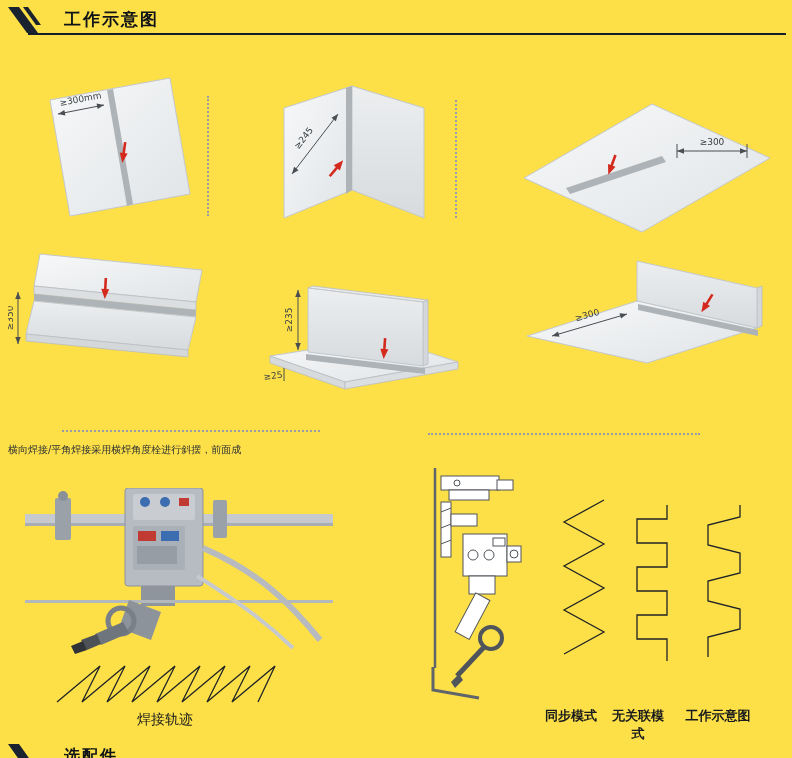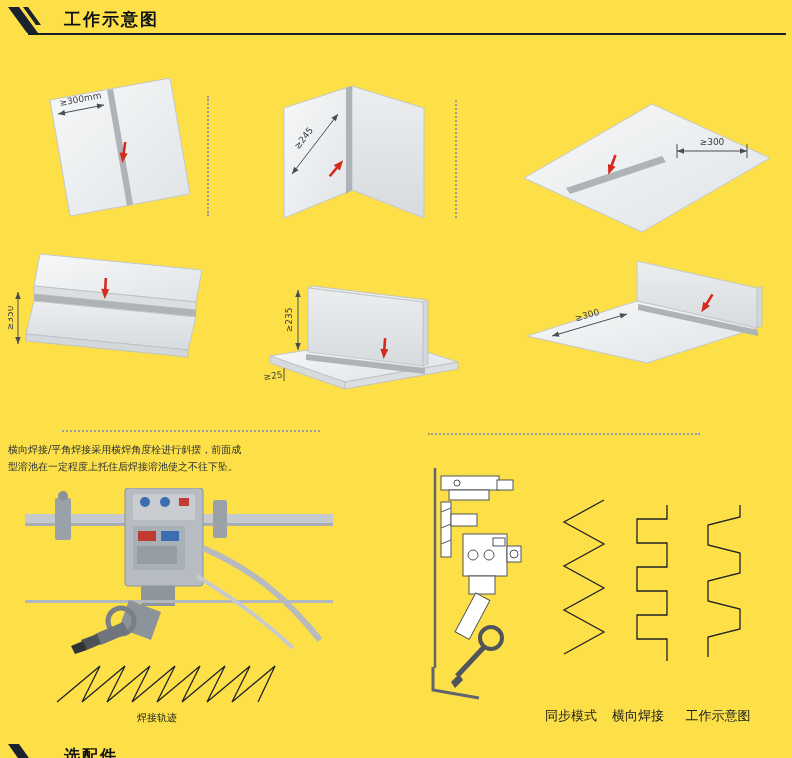--- a/index.html
+++ b/index.html
@@ -5,22 +5,22 @@
   *{margin:0;padding:0;box-sizing:border-box}
   html,body{background:#fff}
   body{font-family:"DejaVu Sans","Liberation Sans",sans-serif;color:#1c1f23}
   #page{position:relative;width:792px;height:758px;background:#fde047;overflow:hidden}
   .abs{position:absolute}
   .page-title{font-size:17px;font-weight:bold;color:#0f1318;letter-spacing:2px}
   .rule{height:2px;background:#161d2b}
   .dotv{width:0;border-left:2px dotted #979da3}
   .doth{height:0;border-top:2px dotted #979da3}
   .cap{font-size:10px;line-height:17px;color:#2b2f33}
-  .mode{font-size:13px;font-weight:400;color:#17191c;text-align:center;display:block}
-  .traj{font-size:10px;color:#17191c}
+  .mode{font-size:13px;font-weight:700;color:#17191c;text-align:center;display:block}
+  .traj{font-size:14px;color:#17191c}
   .footer-title{font-size:16px;font-weight:bold;color:#0f1318;letter-spacing:2px}
   svg{display:block}
   svg text{font-family:"DejaVu Sans","Liberation Sans",sans-serif;font-size:9px;fill:#3c4046}
   .plate{stroke:#c3c8cc;stroke-width:1}
   .edge{stroke:#b9bec2;stroke-width:.8}
   .seam{fill:#aeb3b8;stroke:none}
   .dim line{stroke:#4a4e53;stroke-width:1}
   .dim polygon{fill:#4a4e53}
   .ra line{stroke:#d42a1e;stroke-width:2.6}
   .ra polygon{fill:#d42a1e}
@@ -185,21 +185,20 @@
       <line x1="0" y1="-16" x2="0" y2="-4"></line>
         <polygon points="-4,-5 4,-5 0,5"></polygon>
     </g>
   </svg>
 
   <div class="abs doth" style="left:62px;top:430px;width:258px"></div>
   <div class="abs doth" style="left:428px;top:433px;width:272px"></div>
 
   <div class="abs cap" style="left:8px;top:441px;width:340px">
     <div>横向焊接/平角焊接采用横焊角度栓进行斜摆，前面成</div>
-    <div>型溶池在一定程度上托住后焊接溶池使之不往下坠。</div>
   </div>
 
   <svg class="abs" style="left:25px;top:488px" width="308" height="172" viewBox="0 0 308 172">
     <rect x="0" y="26" width="308" height="11" fill="#c6cacf"></rect>
     <rect x="0" y="35" width="308" height="3" fill="#a9aeb4"></rect>
     <rect x="30" y="10" width="16" height="42" rx="2" fill="#9aa1a8"></rect>
     <circle cx="38" cy="8" r="5" fill="#8a9198"></circle>
     <rect x="188" y="12" width="14" height="38" rx="2" fill="#9aa1a8"></rect>
     <rect x="100" y="0" width="78" height="98" rx="3" fill="#b6bcc2" stroke="#8d939a"></rect>
     <rect x="108" y="6" width="62" height="26" rx="2" fill="#c9cdd2"></rect>
@@ -257,21 +256,21 @@
     <polyline class="wave" points="48,2 8,24 48,46 8,68 48,90 8,112 48,134 8,156"></polyline>
   </svg>
   <svg class="abs" style="left:625px;top:505px" width="56" height="158" viewBox="0 0 56 158">
     <path class="wave" d="M42,0 V14 H12 V38 H42 V62 H12 V86 H42 V110 H12 V134 H42 V156"></path>
   </svg>
   <svg class="abs" style="left:694px;top:505px" width="62" height="158" viewBox="0 0 62 158">
     <path class="wave" d="M46,0 V12 L14,20 V40 L46,48 V68 L14,76 V96 L46,104 V124 L14,132 V152"></path>
   </svg>
 
   <span class="abs mode" style="left:540px;top:707px;width:62px">同步模式</span>
-  <span class="abs mode" style="left:607px;top:707px;width:62px">横向焊接</span>
+  <span class="abs mode" style="left:607px;top:707px;width:62px">无关联模式</span>
   <span class="abs mode" style="left:676px;top:707px;width:84px">工作示意图</span>
 
   <svg class="abs" style="left:8px;top:744px" width="34" height="24" viewBox="0 0 34 24">
     <polygon points="0,0 11,0 28,24 17,24" fill="#1a2230"></polygon>
   </svg>
   <span class="abs footer-title" style="left:64px;top:746px">选配件</span>
 
 </div>
 
 </body></html>

